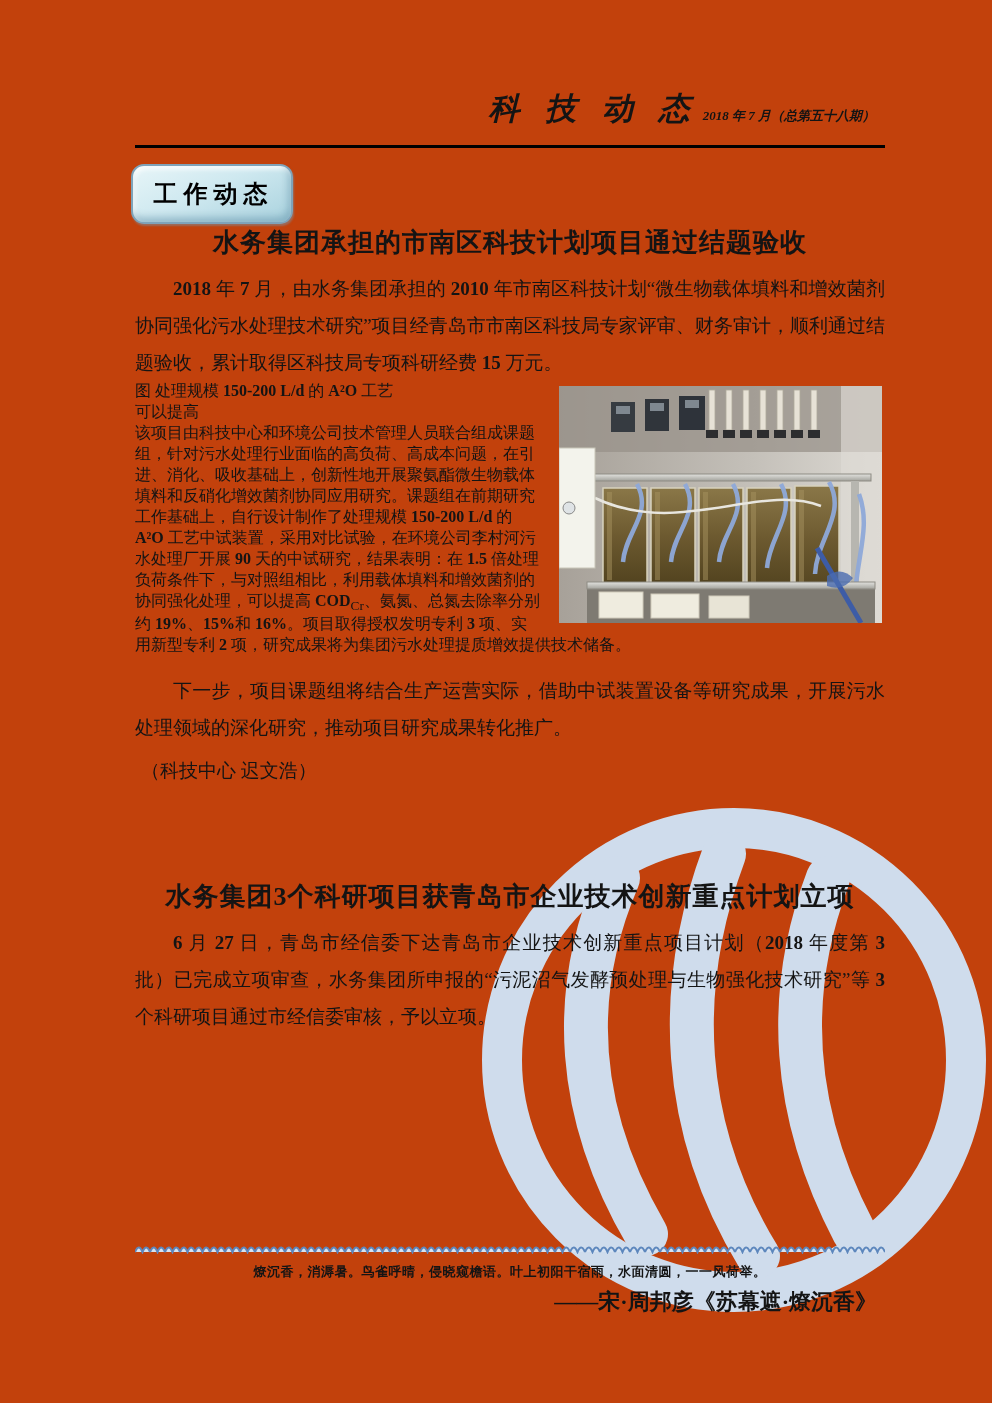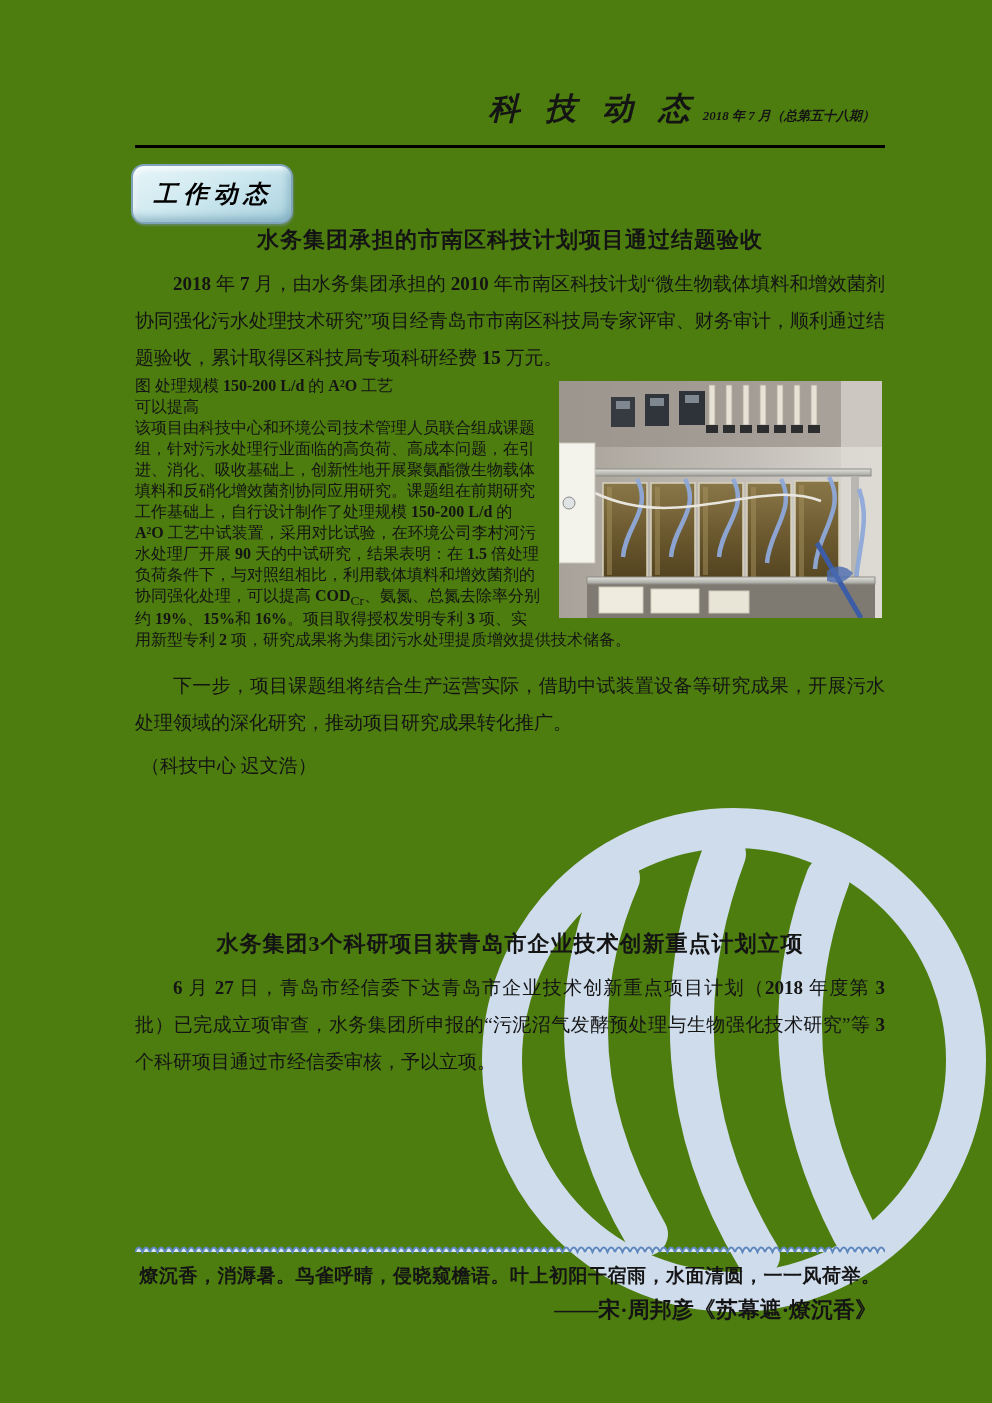--- a/index.html
+++ b/index.html
@@ -1,18 +1,18 @@
 <!DOCTYPE html>
 <html><head>
 <meta charset="utf-8">
 <style>
   html,body{margin:0;padding:0;background:#e9e9e9;}
   .page{
     position:relative;width:992px;height:1403px;margin:0 auto;
-    background:#4d7c0f;overflow:hidden;
+    background:#c2410c;overflow:hidden;
     font-family:"Liberation Serif","DejaVu Serif",serif;color:#141414;
   }
   
   .watermark{position:absolute;left:466px;top:782px;z-index:0;}
   
   .masthead{
     position:absolute;top:92px;left:135px;width:750px;z-index:2;
     display:flex;align-items:flex-end;justify-content:flex-end;
     padding-right:10px;box-sizing:border-box;
   }
@@ -28,46 +28,46 @@
   
   .section-badge{
     position:absolute;top:164px;left:131px;z-index:2;
     width:158px;height:56px;border-radius:13px;
     background:linear-gradient(155deg,#e7f5f8 0%,#cfe9f0 45%,#a9d2de 100%);
     border:2px solid #7fa3b9;
     box-shadow:inset -3px -5px 7px rgba(92,140,165,.45), inset 2px 3px 5px rgba(255,255,255,.9), 1px 2px 2px rgba(120,150,170,.5);
     display:flex;align-items:center;justify-content:center;
   }
   .section-badge span{
-    font-size:24px;font-weight:bold;font-style:italic;letter-spacing:6px;
+    font-size:24px;font-weight:bold;letter-spacing:6px;
     margin-left:3px;color:#000;
   }
   
   .article{position:absolute;left:135px;width:750px;z-index:2;}
   .article-1{top:226px;}
-  .article-2{top:930px;}
+  .article-2{top:880px;}
   .article-title{
-    margin:0 0 10px 0;font-size:22px;font-weight:bold;text-align:center;
+    margin:0 0 10px 0;font-size:26px;font-weight:bold;text-align:center;
     letter-spacing:1px;line-height:1.3;
   }
   .para{
     margin:0;font-size:19px;line-height:37px;text-align:justify;
     text-indent:2em;
   }
   .byline{margin:6px;font-size:19px;line-height:37px;text-align:left;text-indent:0;padding-right:6px;}
   
   .pilot-figure{
     float:right;width:330px;margin:5px 0 4px 14px;text-align:center;
   }
   .pilot-photo{display:block;margin:0 auto;border:0;}
   .figure-caption{font-size:17px;line-height:25px;margin-top:6px;}
   
   .footer{position:absolute;left:135px;top:1241px;width:750px;z-index:2;}
   .wave-divider{display:block;}
-  .poem{margin:9px 0 0 0;font-size:19px;font-weight:bold;text-align:center;letter-spacing:.5px;}
+  .poem{margin:9px 0 0 0;font-size:13px;font-weight:bold;text-align:center;letter-spacing:.5px;}
   .poem-attr{margin:6px 0 0 0;font-size:22px;font-weight:bold;text-align:right;padding-right:8px;}
   b{font-weight:bold;}
 </style>
 </head>
 <body>
 
 <div class="page">
 
   <svg class="watermark" width="522" height="562" viewBox="0 0 522 562">
     <g fill="none" stroke="#cfdcec" stroke-linecap="round">

